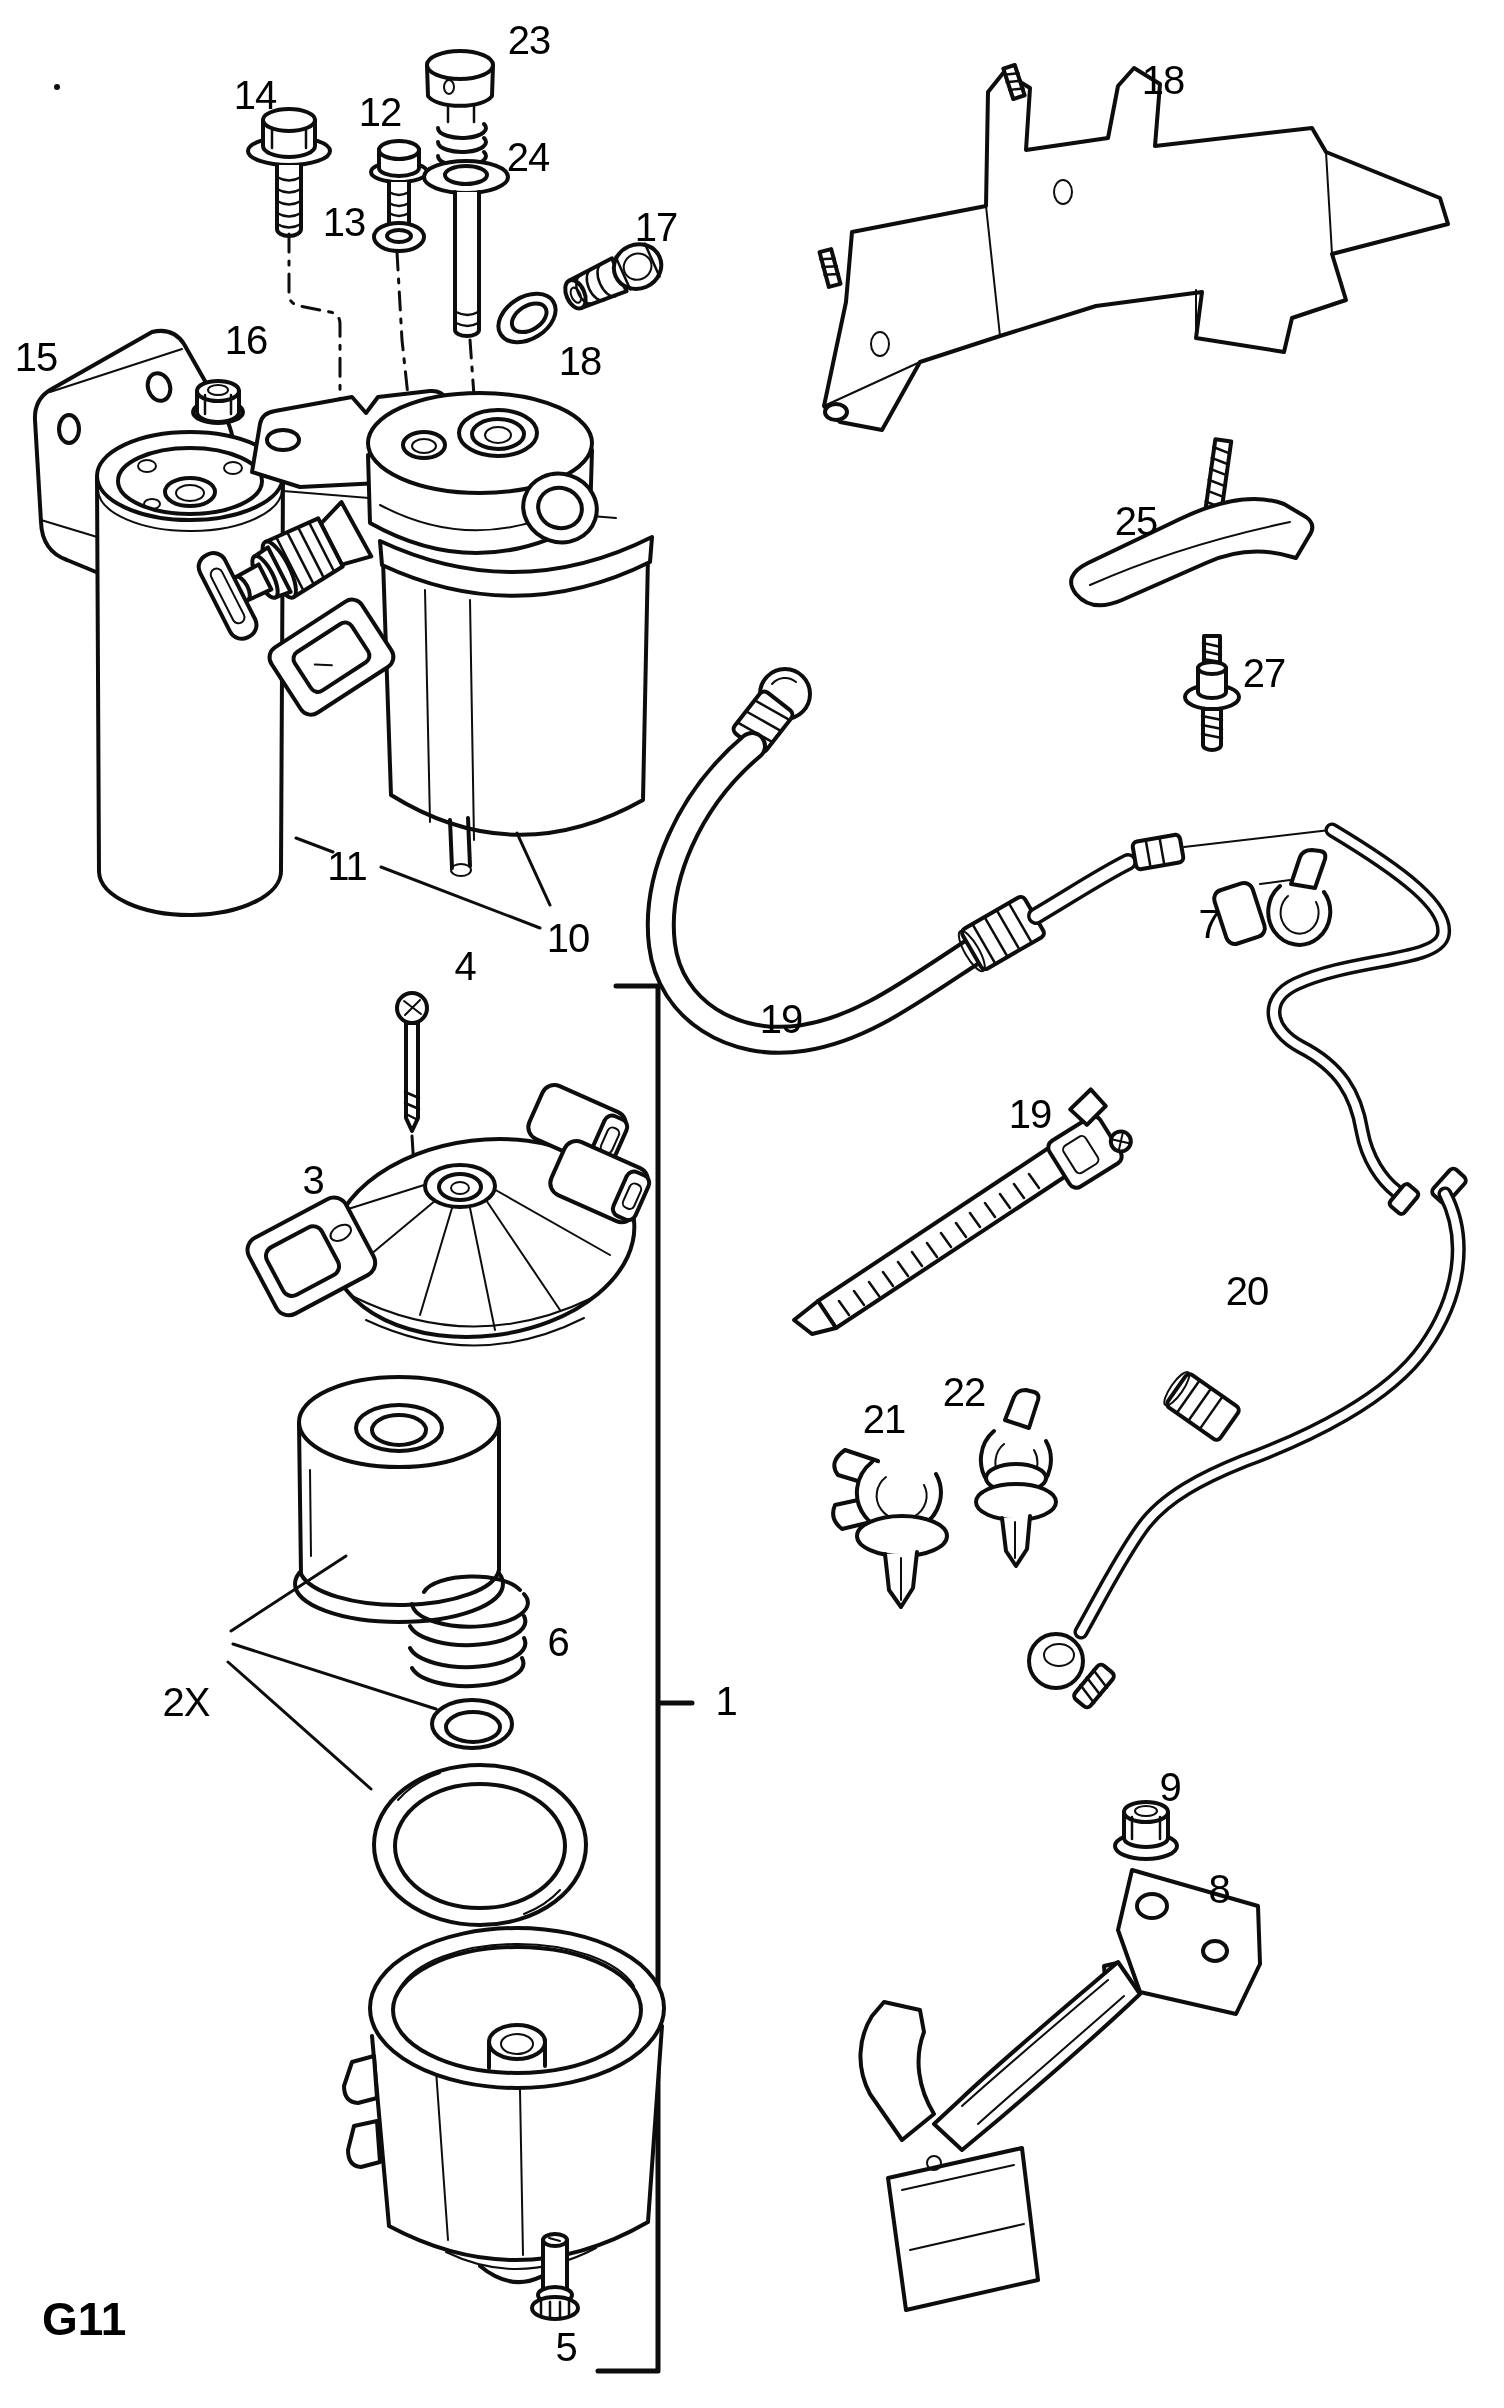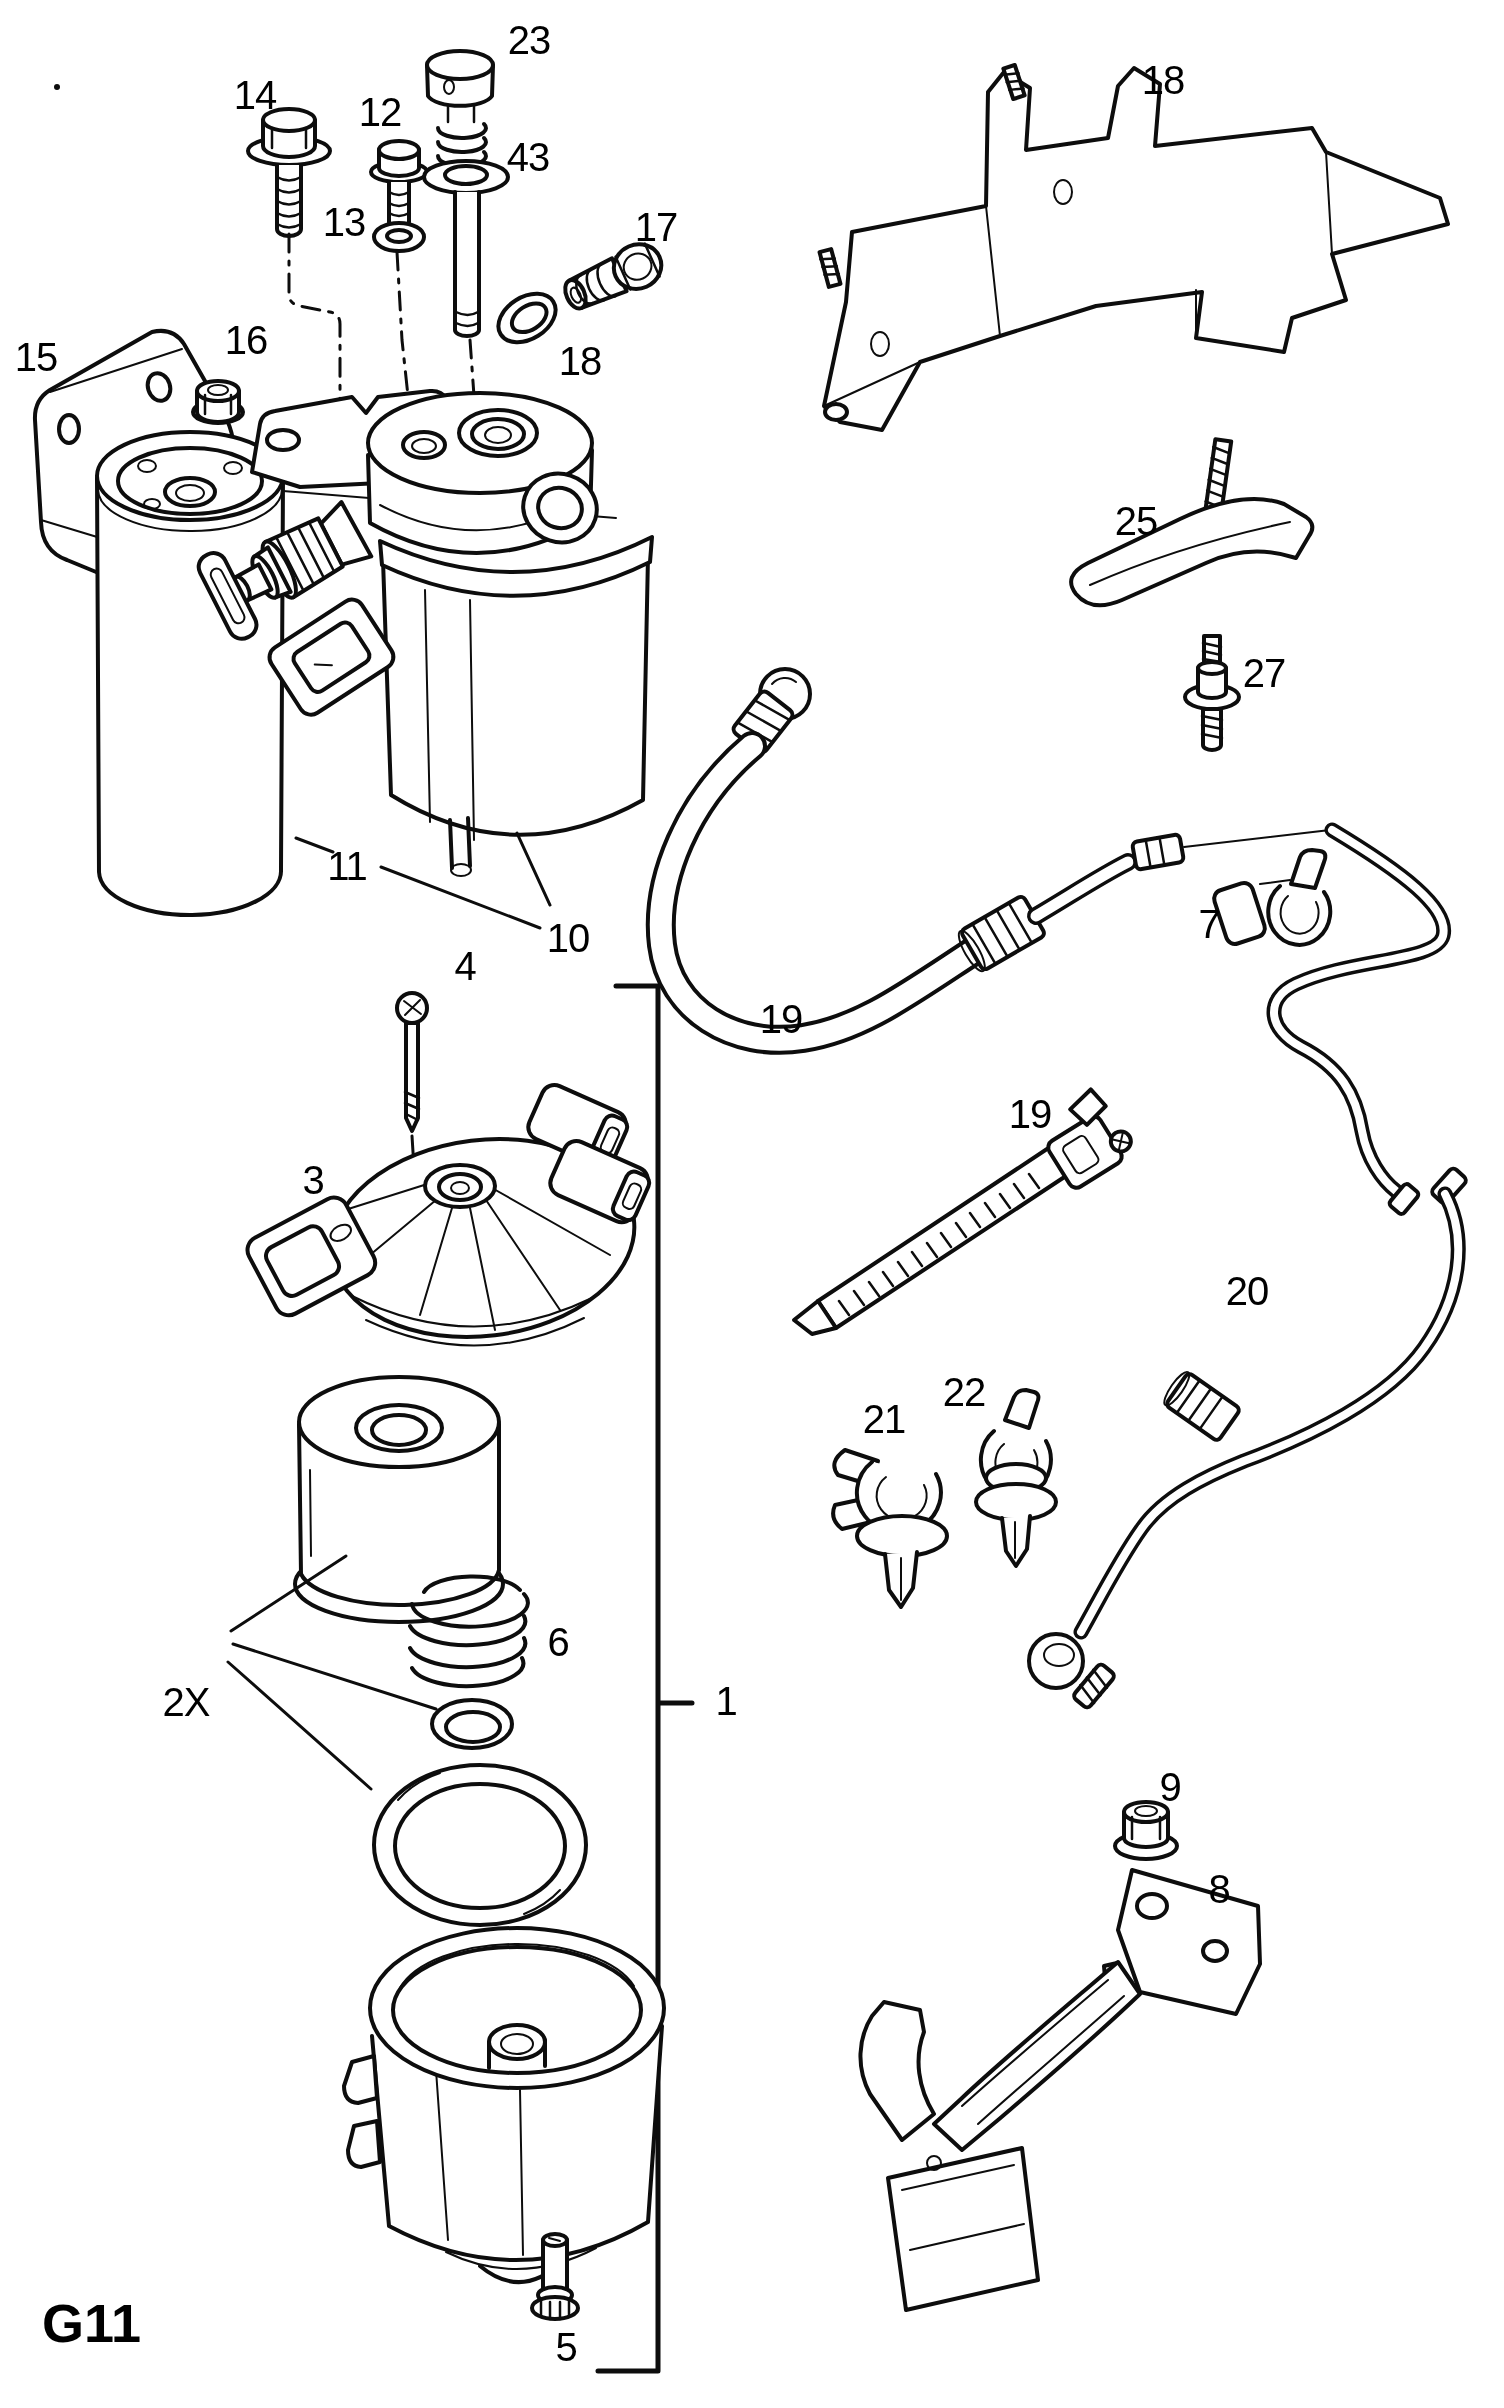--- a/index.html
+++ b/index.html
@@ -15,21 +15,21 @@
   #art .bk{stroke-width:5;}
   #art .d{stroke-width:3;stroke-dasharray:18 9 4 9;}
   #art .tube{stroke-width:30;}
   #art .tubew{stroke:#fff;stroke-width:22;}
   #art .tb2{stroke-width:18;}
   #art .tb2w{stroke:#fff;stroke-width:11;}
   #art .tb3{stroke-width:15;}
   #art .tb3w{stroke:#fff;stroke-width:8;}
   .lbl{position:absolute;transform:translate(-50%,-50%);font-size:40px;color:#000;
        white-space:nowrap;letter-spacing:-1px;}
-  .code{transform:none;font-size:54px;font-weight:bold;letter-spacing:0;}
+  .code{transform:none;font-size:46px;font-weight:bold;letter-spacing:0;}
 </style>
 </head>
 <body>
 
 <div class="stage">
 
 <svg id="art" width="1504" height="2408" viewBox="0 0 1504 2408">
 
   <circle cx="57" cy="87" r="3" style="fill:#0d0d0d;stroke:none"></circle>
 
@@ -404,21 +404,21 @@
     <path class="f" d="M872,2016 C 858,2038 856,2068 870,2094 L902,2140 L934,2114 C 918,2088 914,2058 924,2032 L920,2010 L884,2002 Z"></path>
     <path class="f" d="M888,2178 L1022,2148 L1038,2280 L906,2310 Z"></path>
     <path class="t" d="M902,2190 L1014,2165 M910,2250 L1024,2224"></path>
     <circle class="t" cx="934" cy="2163" r="7"></circle>
   </g>
 </svg>
 
 <div class="lbl" style="left:255px;top:95px">14</div>
 <div class="lbl" style="left:380px;top:112px">12</div>
 <div class="lbl" style="left:529px;top:40px">23</div>
-<div class="lbl" style="left:528px;top:157px">43</div>
+<div class="lbl" style="left:528px;top:157px">24</div>
 <div class="lbl" style="left:344px;top:222px">13</div>
 <div class="lbl" style="left:656px;top:227px">17</div>
 <div class="lbl" style="left:580px;top:361px">18</div>
 <div class="lbl" style="left:36px;top:357px">15</div>
 <div class="lbl" style="left:246px;top:340px">16</div>
 <div class="lbl" style="left:1163px;top:80px">18</div>
 <div class="lbl" style="left:1136px;top:521px">25</div>
 <div class="lbl" style="left:1264px;top:673px">27</div>
 <div class="lbl" style="left:347px;top:866px">11</div>
 <div class="lbl" style="left:568px;top:938px">10</div>

